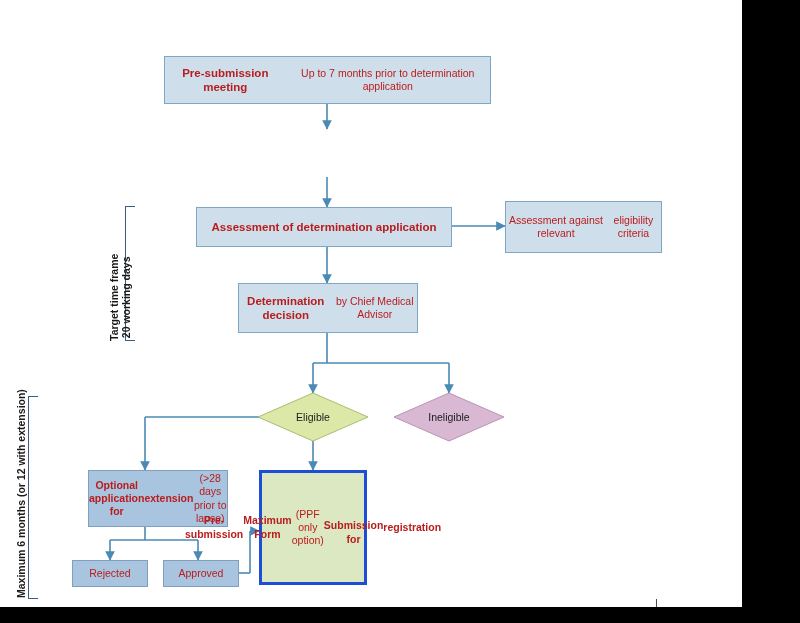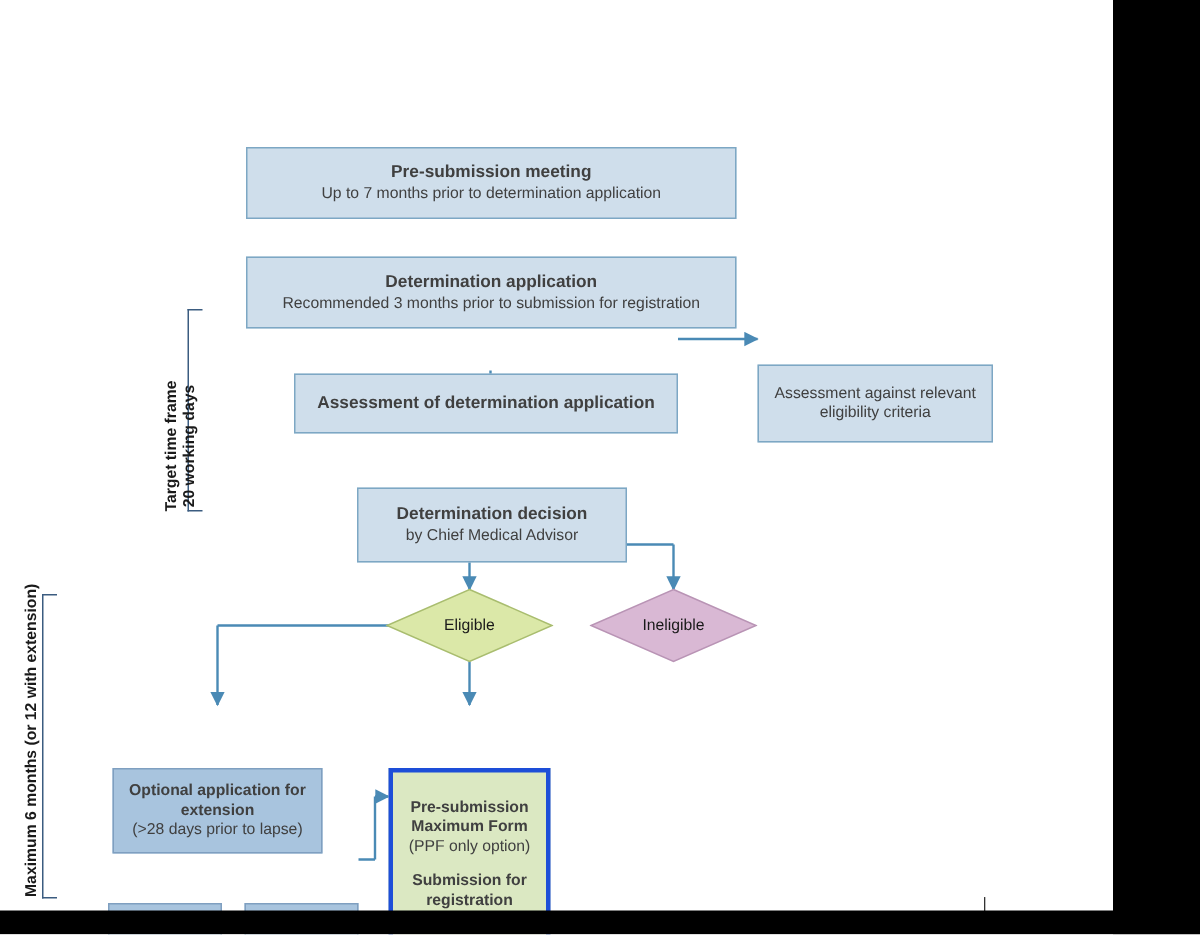--- a/index.html
+++ b/index.html
@@ -45,27 +45,25 @@
     left: 0;
     top: 0;
     width: 742px;
     height: 607px;
     pointer-events: none;
   }
   .node {
     position: absolute;
     box-sizing: border-box;
     display: flex;
-    flex-direction: column;
     align-items: center;
     justify-content: center;
     text-align: center;
     line-height: 1.25;
-    color: #404040;
-    margin-top: 42px;
+    color: #b91c1c;
   }
   .box {
     border: 1px solid #7da7c4;
     background: #cfdeeb;
   }
   .box.dark {
     background: #a8c4de;
     border: 1px solid #7f9fc0;
   }
   .box.green {
@@ -172,24 +170,20 @@
     </div>
     <div class="vlabel" style="left:15px; top:598px;">
       <span>Maximum 6 months (or 12 with extension)</span>
     </div>
 
     <div class="node box" style="left:164px; top:56px; width:327px; height:48px;">
       <div class="line1">Pre-submission meeting</div>
       <div class="line2">Up to  7 months prior to determination application</div>
     </div>
 
-    <div class="node box" style="left:164px; top:129px; width:327px; height:48px;">
-      <div class="line1">Determination application</div>
-      <div class="line2">Recommended 3 months prior to submission for registration</div>
-    </div>
 
     <div class="node box plain" style="left:505px; top:201px; width:157px; height:52px;">
       <div class="line1">Assessment against relevant</div>
       <div class="line1">eligibility criteria</div>
     </div>
 
     <div class="node box" style="left:196px; top:207px; width:256px; height:40px;">
       <div class="line1">Assessment of determination application</div>
     </div>
 
@@ -205,21 +199,21 @@
       <div class="diamond-label">Eligible</div>
     </div>
 
     <div class="diamond-wrap" style="left:393px; top:392px; width:112px; height:50px;">
       <svg width="112" height="50" viewBox="0 0 112 50">
         <polygon points="56,1 111,25 56,49 1,25" fill="#d9b8d4" stroke="#b994b5" stroke-width="1"></polygon>
       </svg>
       <div class="diamond-label">Ineligible</div>
     </div>
 
-    <div class="node box dark small" style="left:75px; top:470px; width:140px; height:57px;">
+    <div class="node box dark small" style="left:88px; top:470px; width:140px; height:57px;">
       <div class="line1">Optional application for</div>
       <div class="line1">extension</div>
       <div class="line3">(&gt;28 days prior to lapse)</div>
     </div>
 
     <div class="node box green small" style="left:259px; top:470px; width:108px; height:115px;">
       <div class="line1">Pre-submission</div>
       <div class="line1">Maximum Form</div>
       <div class="line3">(PPF only option)</div>
       <div class="line1" style="margin-top:10px;">Submission for</div>

